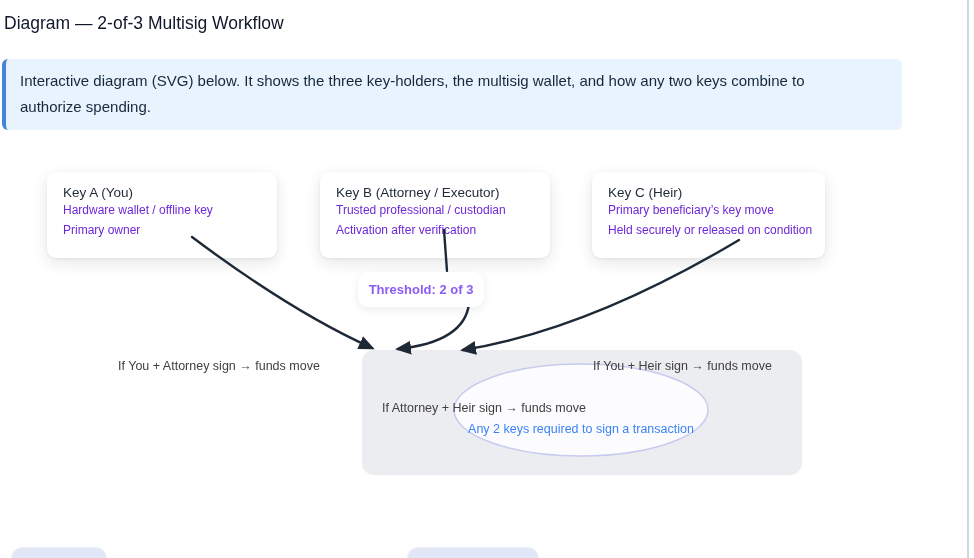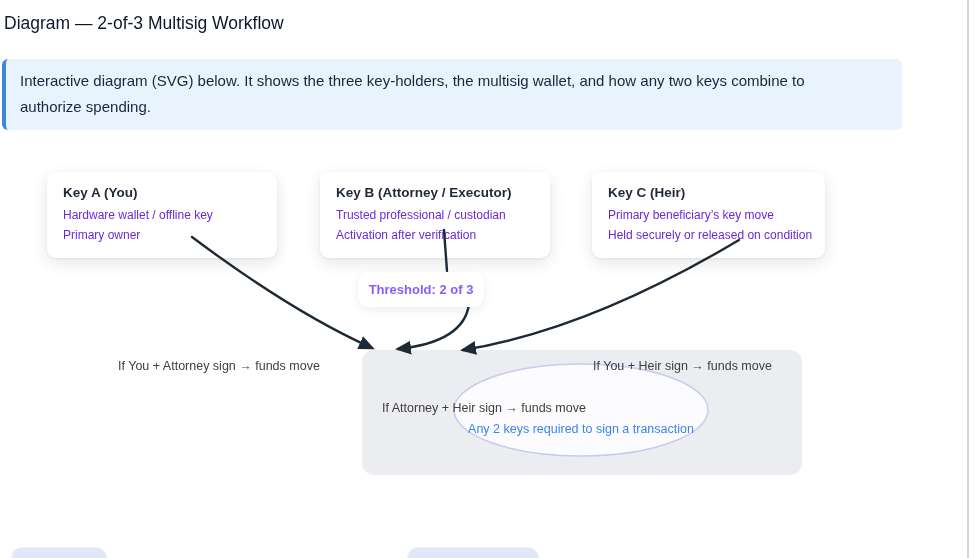--- a/index.html
+++ b/index.html
@@ -20,21 +20,21 @@
     padding: 9px 60px 9px 14px;
     font-size: 15px; line-height: 26px; color: #16283c;
   }
   .diagram { position: absolute; left: 0; top: 140px; width: 974px; height: 418px; }
   .key-card {
     position: absolute; top: 32px; width: 230px; height: 86px;
     background: #ffffff; border-radius: 9px;
     box-shadow: 0 5px 16px rgba(15,23,42,0.10), 0 1px 3px rgba(15,23,42,0.06);
     padding: 13px 16px 0 16px; z-index: 1;
   }
-  .key-card .k-title { font-size: 13.5px; font-weight: 700; color: #1f2937; margin-bottom: 5px; white-space: nowrap; }
+  .key-card .k-title { font-size: 13.5px; font-weight: 400; color: #1f2937; white-space: nowrap; }
   .key-card .k-sub { font-size: 12px; color: #6d28d9; line-height: 20px; white-space: nowrap; }
   #keyA { left: 47px; }
   #keyB { left: 320px; }
   #keyC { left: 592px; width: 233px; }
   .svg-layer { position: absolute; left: 0; top: 0; z-index: 2; pointer-events: none; }
   .threshold-pill {
     position: absolute; left: 358px; top: 132px; width: 126px; height: 35px;
     background: #ffffff; border-radius: 10px;
     box-shadow: 0 3px 10px rgba(15,23,42,0.08);
     font-size: 13px; font-weight: 700; color: #8b5cf6;

